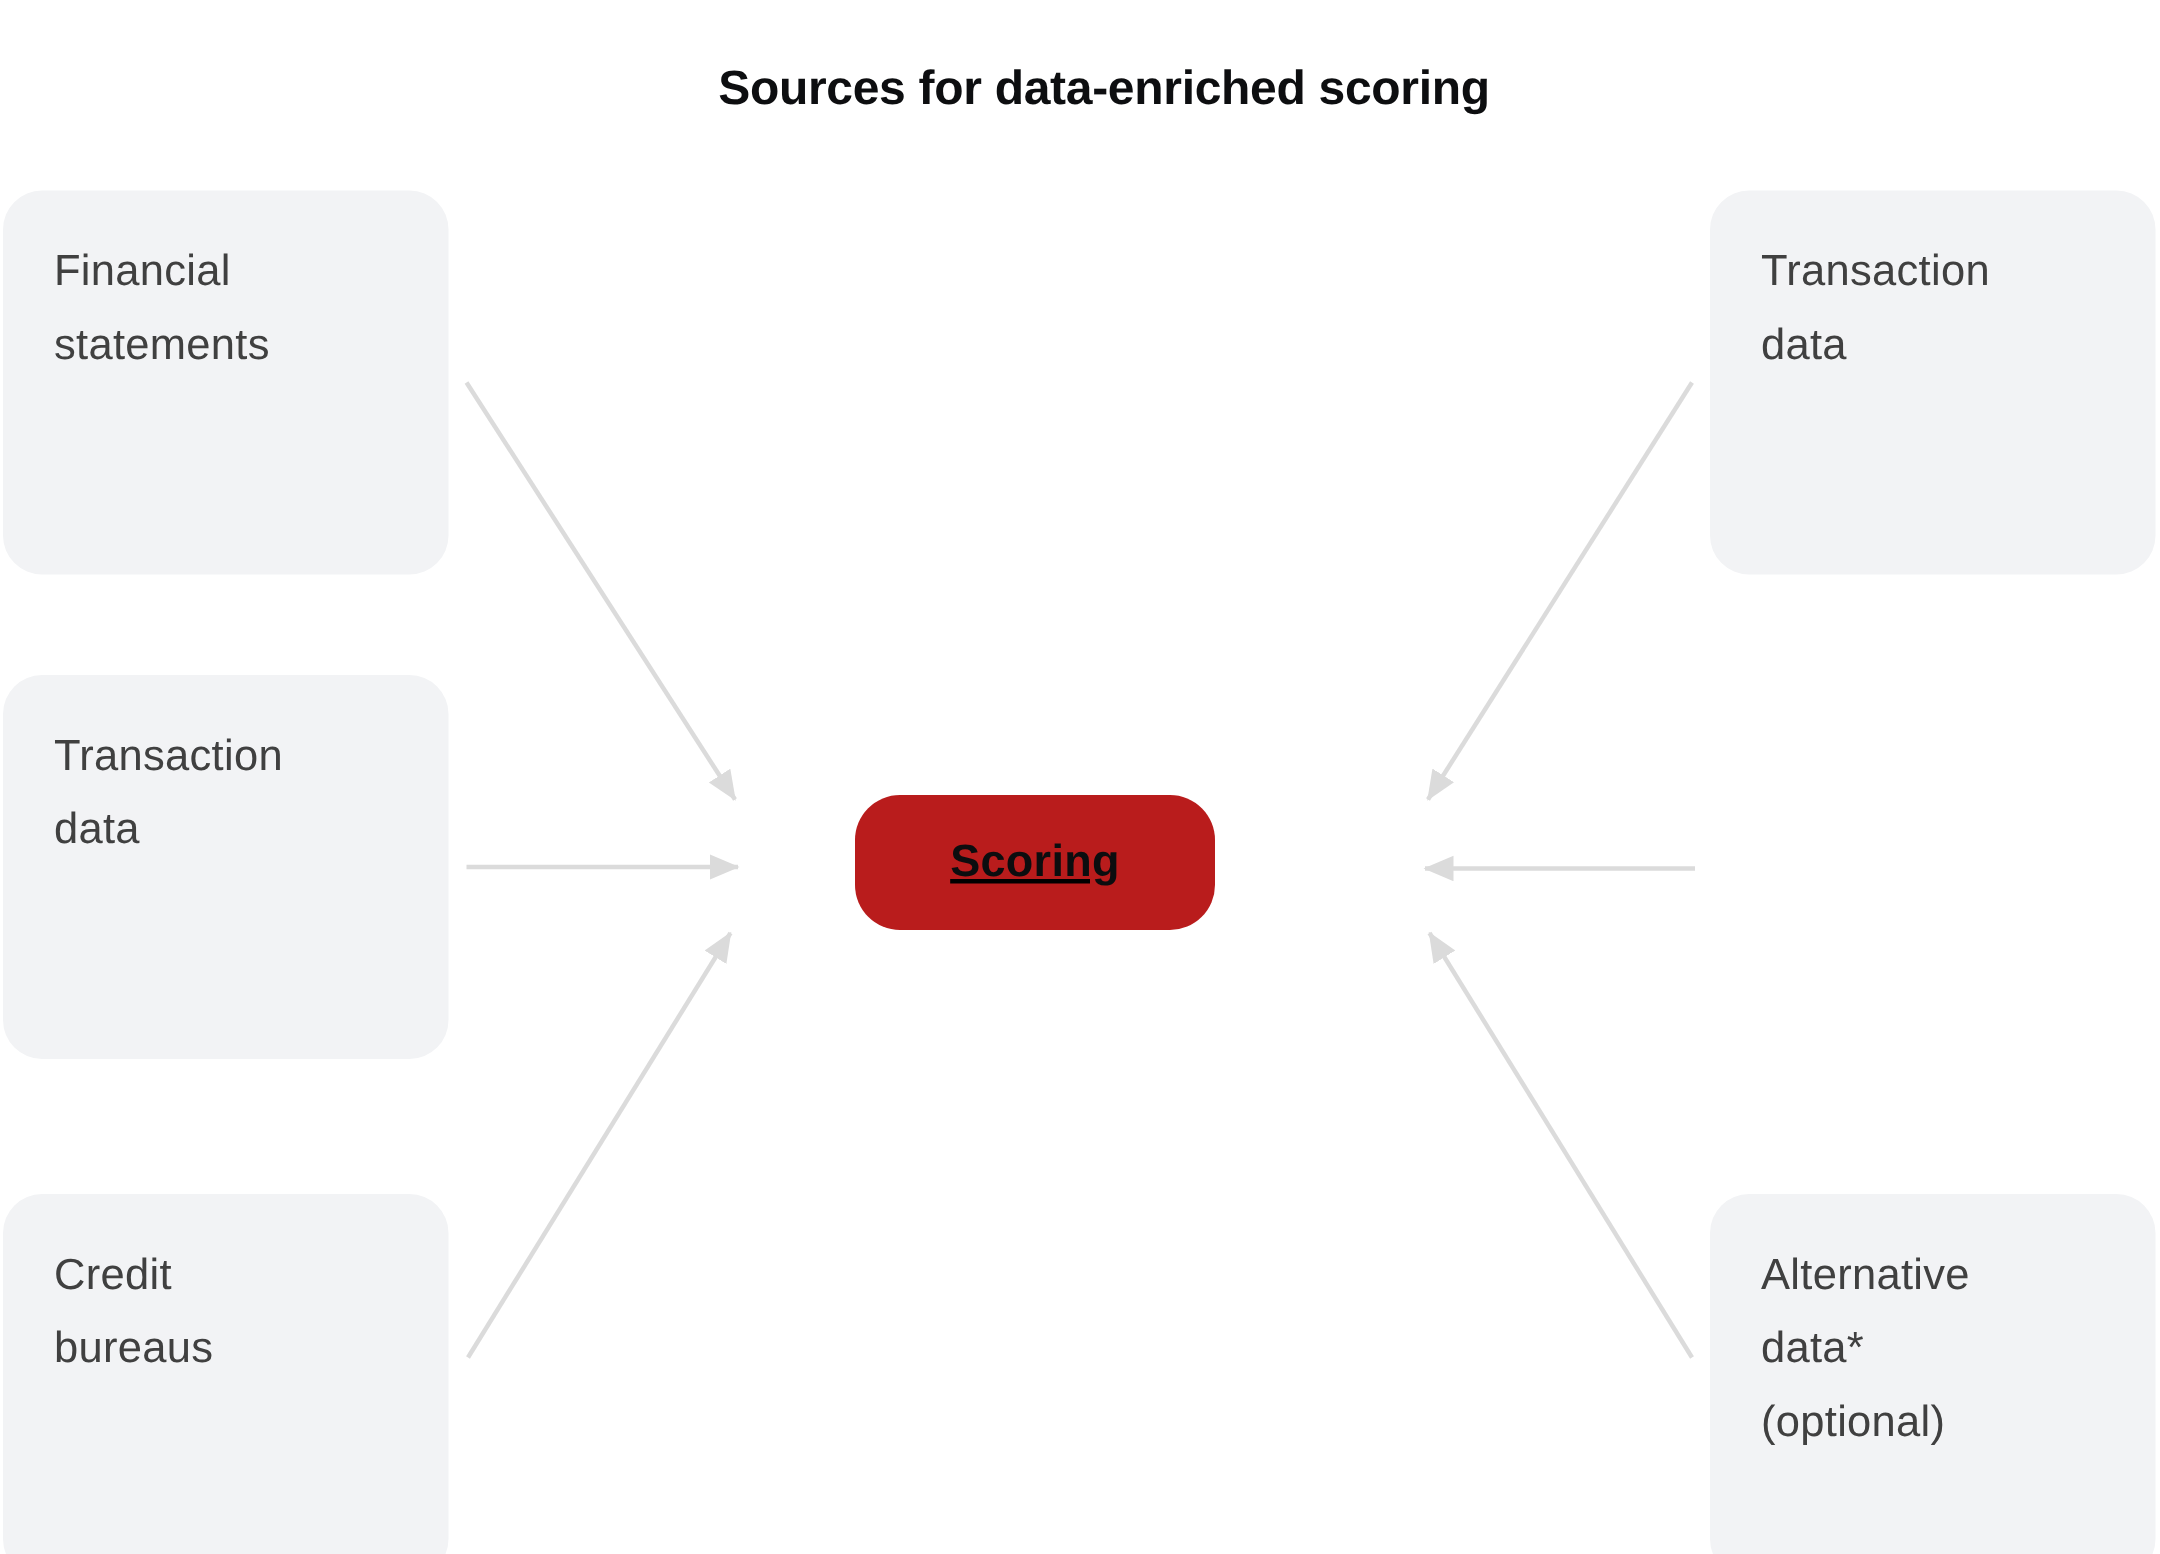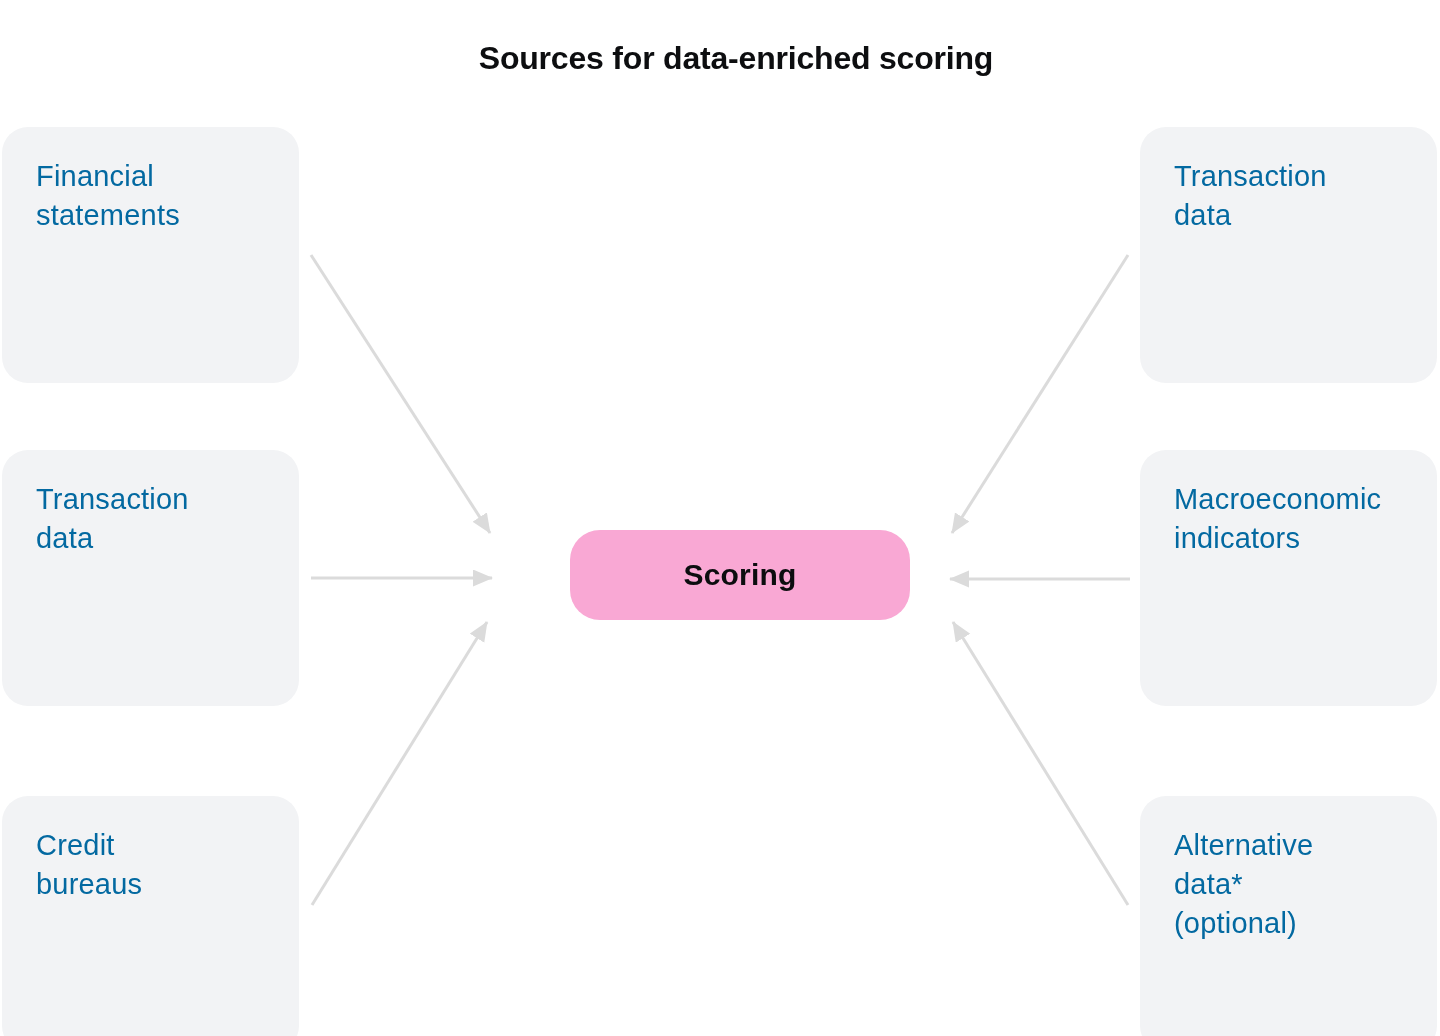--- a/index.html
+++ b/index.html
@@ -43,36 +43,37 @@
     box-sizing: border-box;
     padding: 30px 28px 0 34px;
   }
   .node-left  { left: 2px; }
   .node-right { left: 1140px; }
   .row-top    { top: 127px; }
   .row-mid    { top: 450px; }
   .row-bot    { top: 796px; height: 256px; }
   .source-label {
     font-size: 29px;
-    line-height: 39px;
-    color: #0369a1;
+    line-height: 49px;
+    color: #404040;
     white-space: pre-line;
     letter-spacing: 0.2px;
   }
   .center-node {
     position: absolute;
     left: 570px;
     top: 530px;
-    width: 340px;
+    width: 240px;
     height: 90px;
-    background: #f9a8d4;
+    background: #b91c1c;
     border-radius: 30px;
     display: flex;
     align-items: center;
     justify-content: center;
+    text-decoration: underline;
   }
   .center-label {
     font-size: 30px;
     font-weight: 700;
     color: #0c0d0f;
     letter-spacing: 0.2px;
   }
 </style>
 </head>
 <body>
@@ -108,24 +109,20 @@
   <div class="source-node node-left row-bot">
     <div class="source-label">Credit
 bureaus</div>
   </div>
 
   <div class="source-node node-right row-top">
     <div class="source-label">Transaction
 data</div>
   </div>
 
-  <div class="source-node node-right row-mid">
-    <div class="source-label">Macroeconomic
-indicators</div>
-  </div>
 
   <div class="source-node node-right row-bot">
     <div class="source-label">Alternative
 data*
 (optional)</div>
   </div>
 
   <div class="center-node">
     <span class="center-label">Scoring</span>
   </div>

